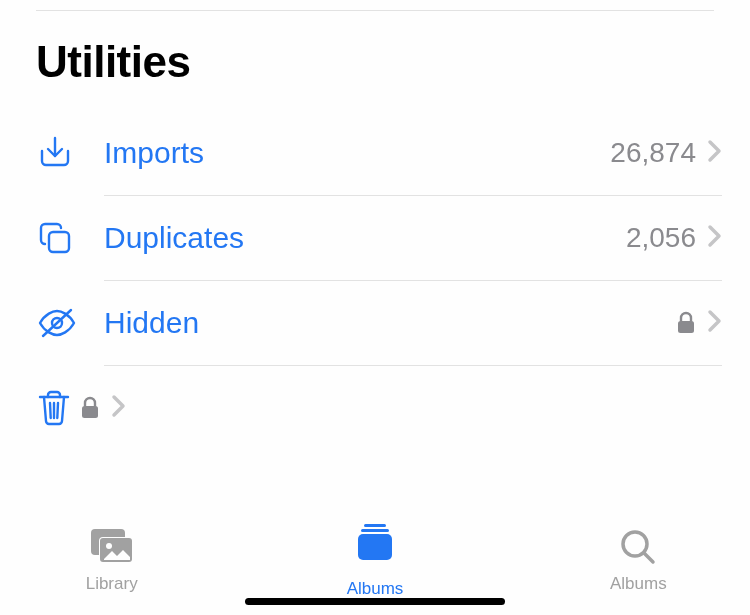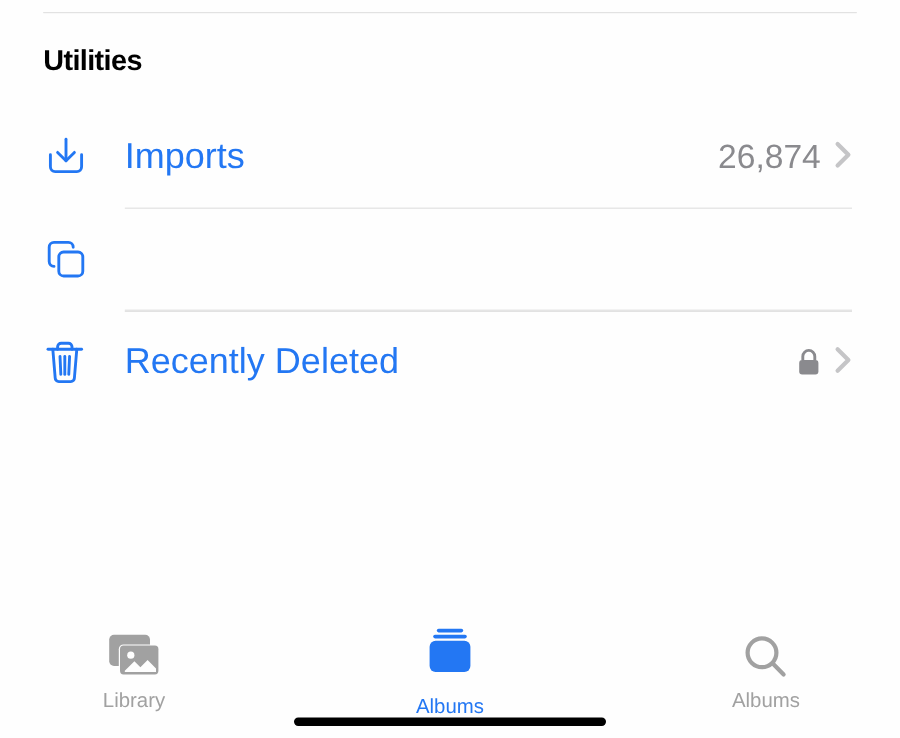--- a/index.html
+++ b/index.html
@@ -14,28 +14,28 @@
       height: 615px;
       position: relative;
       overflow: hidden;
     }
     .top-divider {
       height: 1px;
       background: #e2e2e2;
       margin: 10px 36px 0 36px;
     }
     .section-header {
-      font-size: 24px;
+      font-size: 44px;
       font-weight: 700;
       color: #000;
       padding: 26px 36px 24px 36px;
       letter-spacing: -0.5px;
     }
     .list {
-      padding: 0 12px 0 36px;
+      padding: 0 0 0 36px;
     }
     .list-row {
       display: flex;
       align-items: center;
       height: 84px;
       cursor: pointer;
     }
     .row-icon {
       width: 44px;
       display: flex;
@@ -149,37 +149,68 @@
   </div>
   <div class="row-divider"></div>
 
   <div class="list-row">
     <span class="row-icon">
       <svg width="38" height="38" viewBox="0 0 38 38" fill="none" stroke="#2377f3" stroke-width="2.4" stroke-linecap="round" stroke-linejoin="round">
         <rect x="13" y="13" width="20" height="20" rx="4"></rect>
         <path d="M9 25 h-0 a4 4 0 0 1 -4 -4 v-12 a4 4 0 0 1 4 -4 h12 a4 4 0 0 1 4 4 v0"></path>
       </svg>
     </span>
+    <span class="row-label">Duplicates</span>
+    <span class="row-trailing">
+      <span class="row-count">2,056</span>
+      <span class="chevron">
+        <svg width="16" height="26" viewBox="0 0 16 26" fill="none" stroke="#c5c5c7" stroke-width="3.5" stroke-linecap="round" stroke-linejoin="round">
+          <path d="M4 4 l9 9 l-9 9"></path>
+        </svg>
+      </span>
+    </span>
   </div>
   <div class="row-divider"></div>
 
+  <div class="list-row">
+    <span class="row-icon">
+      <svg width="42" height="38" viewBox="0 0 42 38" fill="none" stroke="#2377f3" stroke-width="2.4" stroke-linecap="round" stroke-linejoin="round">
+        <path d="M4 19 c5 -9 13 -12 17 -12 c4 0 12 3 17 12 c-5 9 -13 12 -17 12 c-4 0 -12 -3 -17 -12 z"></path>
+        <circle cx="21" cy="19" r="5"></circle>
+        <line x1="7" y1="32" x2="35" y2="6"></line>
+      </svg>
+    </span>
+    <span class="row-label">Hidden</span>
+    <span class="row-trailing">
+      <span class="lock-badge">
+        <svg width="20" height="24" viewBox="0 0 20 24" fill="#8a8a8e">
+          <path d="M5 10 V7 a5 5 0 0 1 10 0 v3" fill="none" stroke="#8a8a8e" stroke-width="2.4"></path>
+          <rect x="2" y="10" width="16" height="12" rx="2.5"></rect>
+        </svg>
+      </span>
+      <span class="chevron">
+        <svg width="16" height="26" viewBox="0 0 16 26" fill="none" stroke="#c5c5c7" stroke-width="3.5" stroke-linecap="round" stroke-linejoin="round">
+          <path d="M4 4 l9 9 l-9 9"></path>
+        </svg>
+      </span>
+    </span>
+  </div>
   <div class="row-divider"></div>
 
   <div class="list-row">
     <span class="row-icon">
       <svg width="36" height="40" viewBox="0 0 36 40" fill="none" stroke="#2377f3" stroke-width="2.4" stroke-linecap="round" stroke-linejoin="round">
         <path d="M4 9 h28"></path>
         <path d="M12 9 v-2 a3 3 0 0 1 3 -3 h6 a3 3 0 0 1 3 3 v2"></path>
         <path d="M8 9 l2 24 a3 3 0 0 0 3 3 h10 a3 3 0 0 0 3 -3 l2 -24"></path>
         <line x1="14" y1="15" x2="14.7" y2="30"></line>
         <line x1="18" y1="15" x2="18" y2="30"></line>
         <line x1="22" y1="15" x2="21.3" y2="30"></line>
       </svg>
     </span>
-    <span class="row-label">Recently Deleted</span>
     <span class="row-trailing">
       <span class="lock-badge">
         <svg width="20" height="24" viewBox="0 0 20 24" fill="#8a8a8e">
           <path d="M5 10 V7 a5 5 0 0 1 10 0 v3" fill="none" stroke="#8a8a8e" stroke-width="2.4"></path>
           <rect x="2" y="10" width="16" height="12" rx="2.5"></rect>
         </svg>
       </span>
       <span class="chevron">
         <svg width="16" height="26" viewBox="0 0 16 26" fill="none" stroke="#c5c5c7" stroke-width="3.5" stroke-linecap="round" stroke-linejoin="round">
           <path d="M4 4 l9 9 l-9 9"></path>

